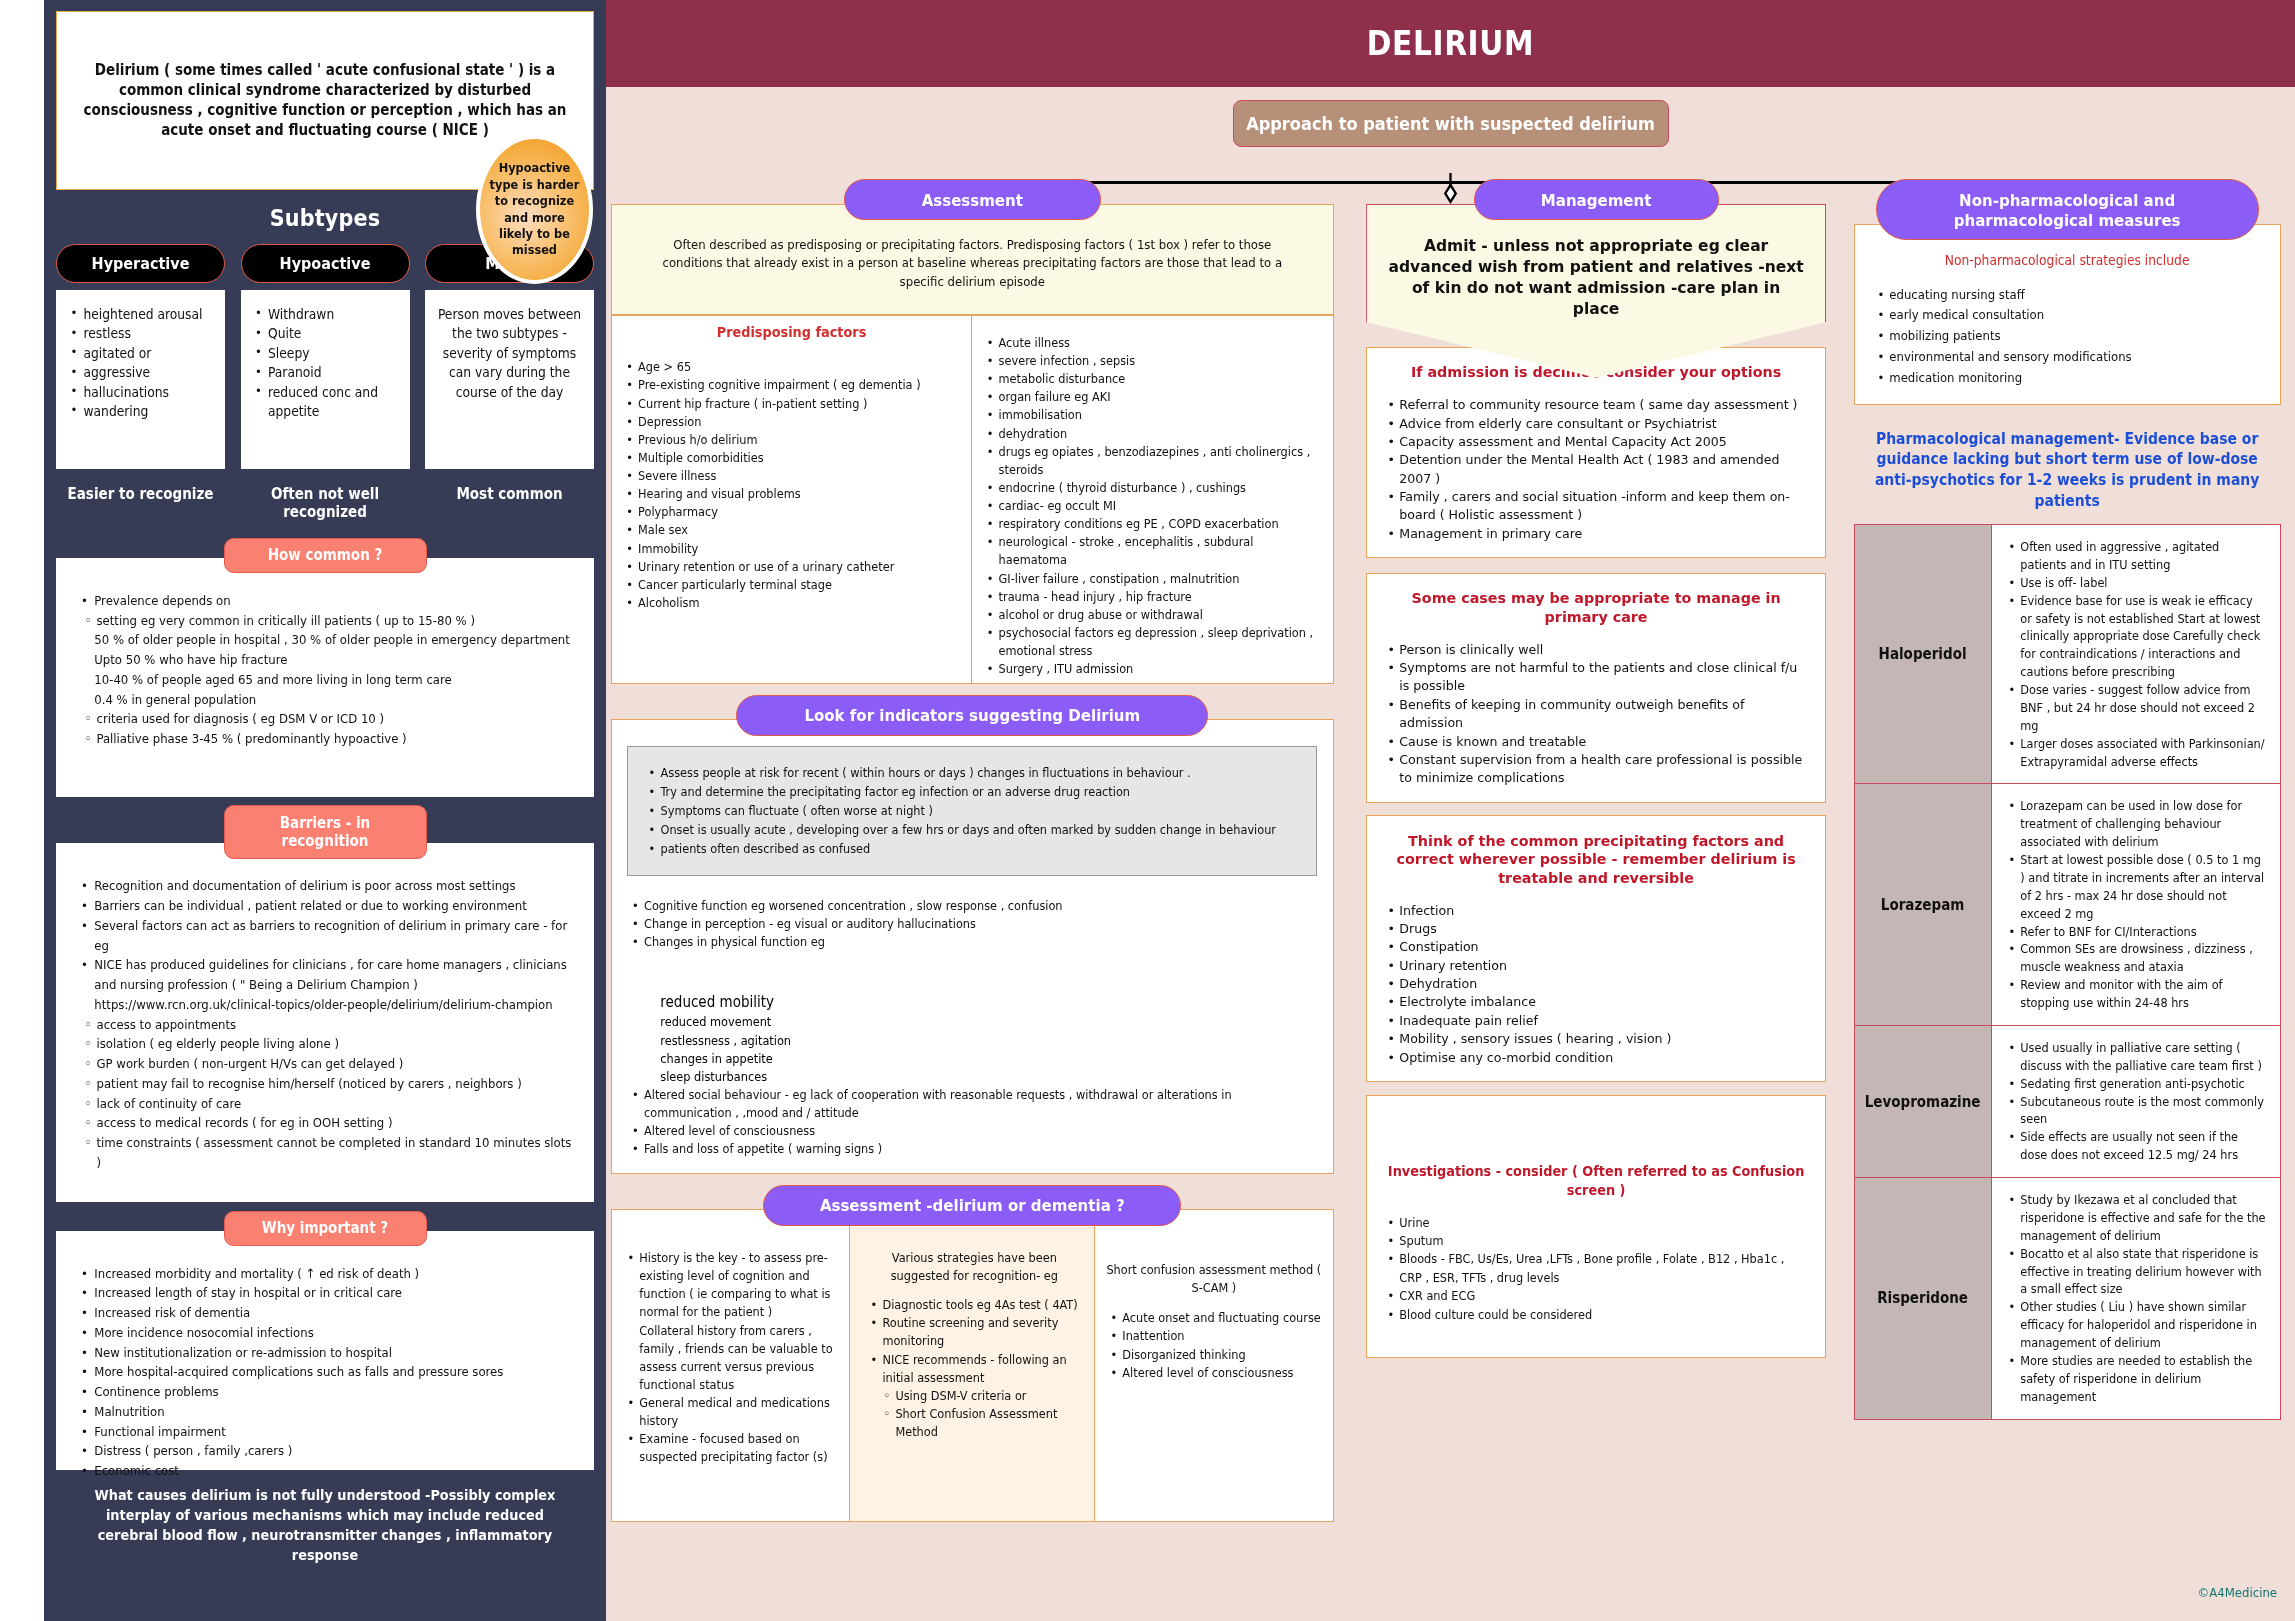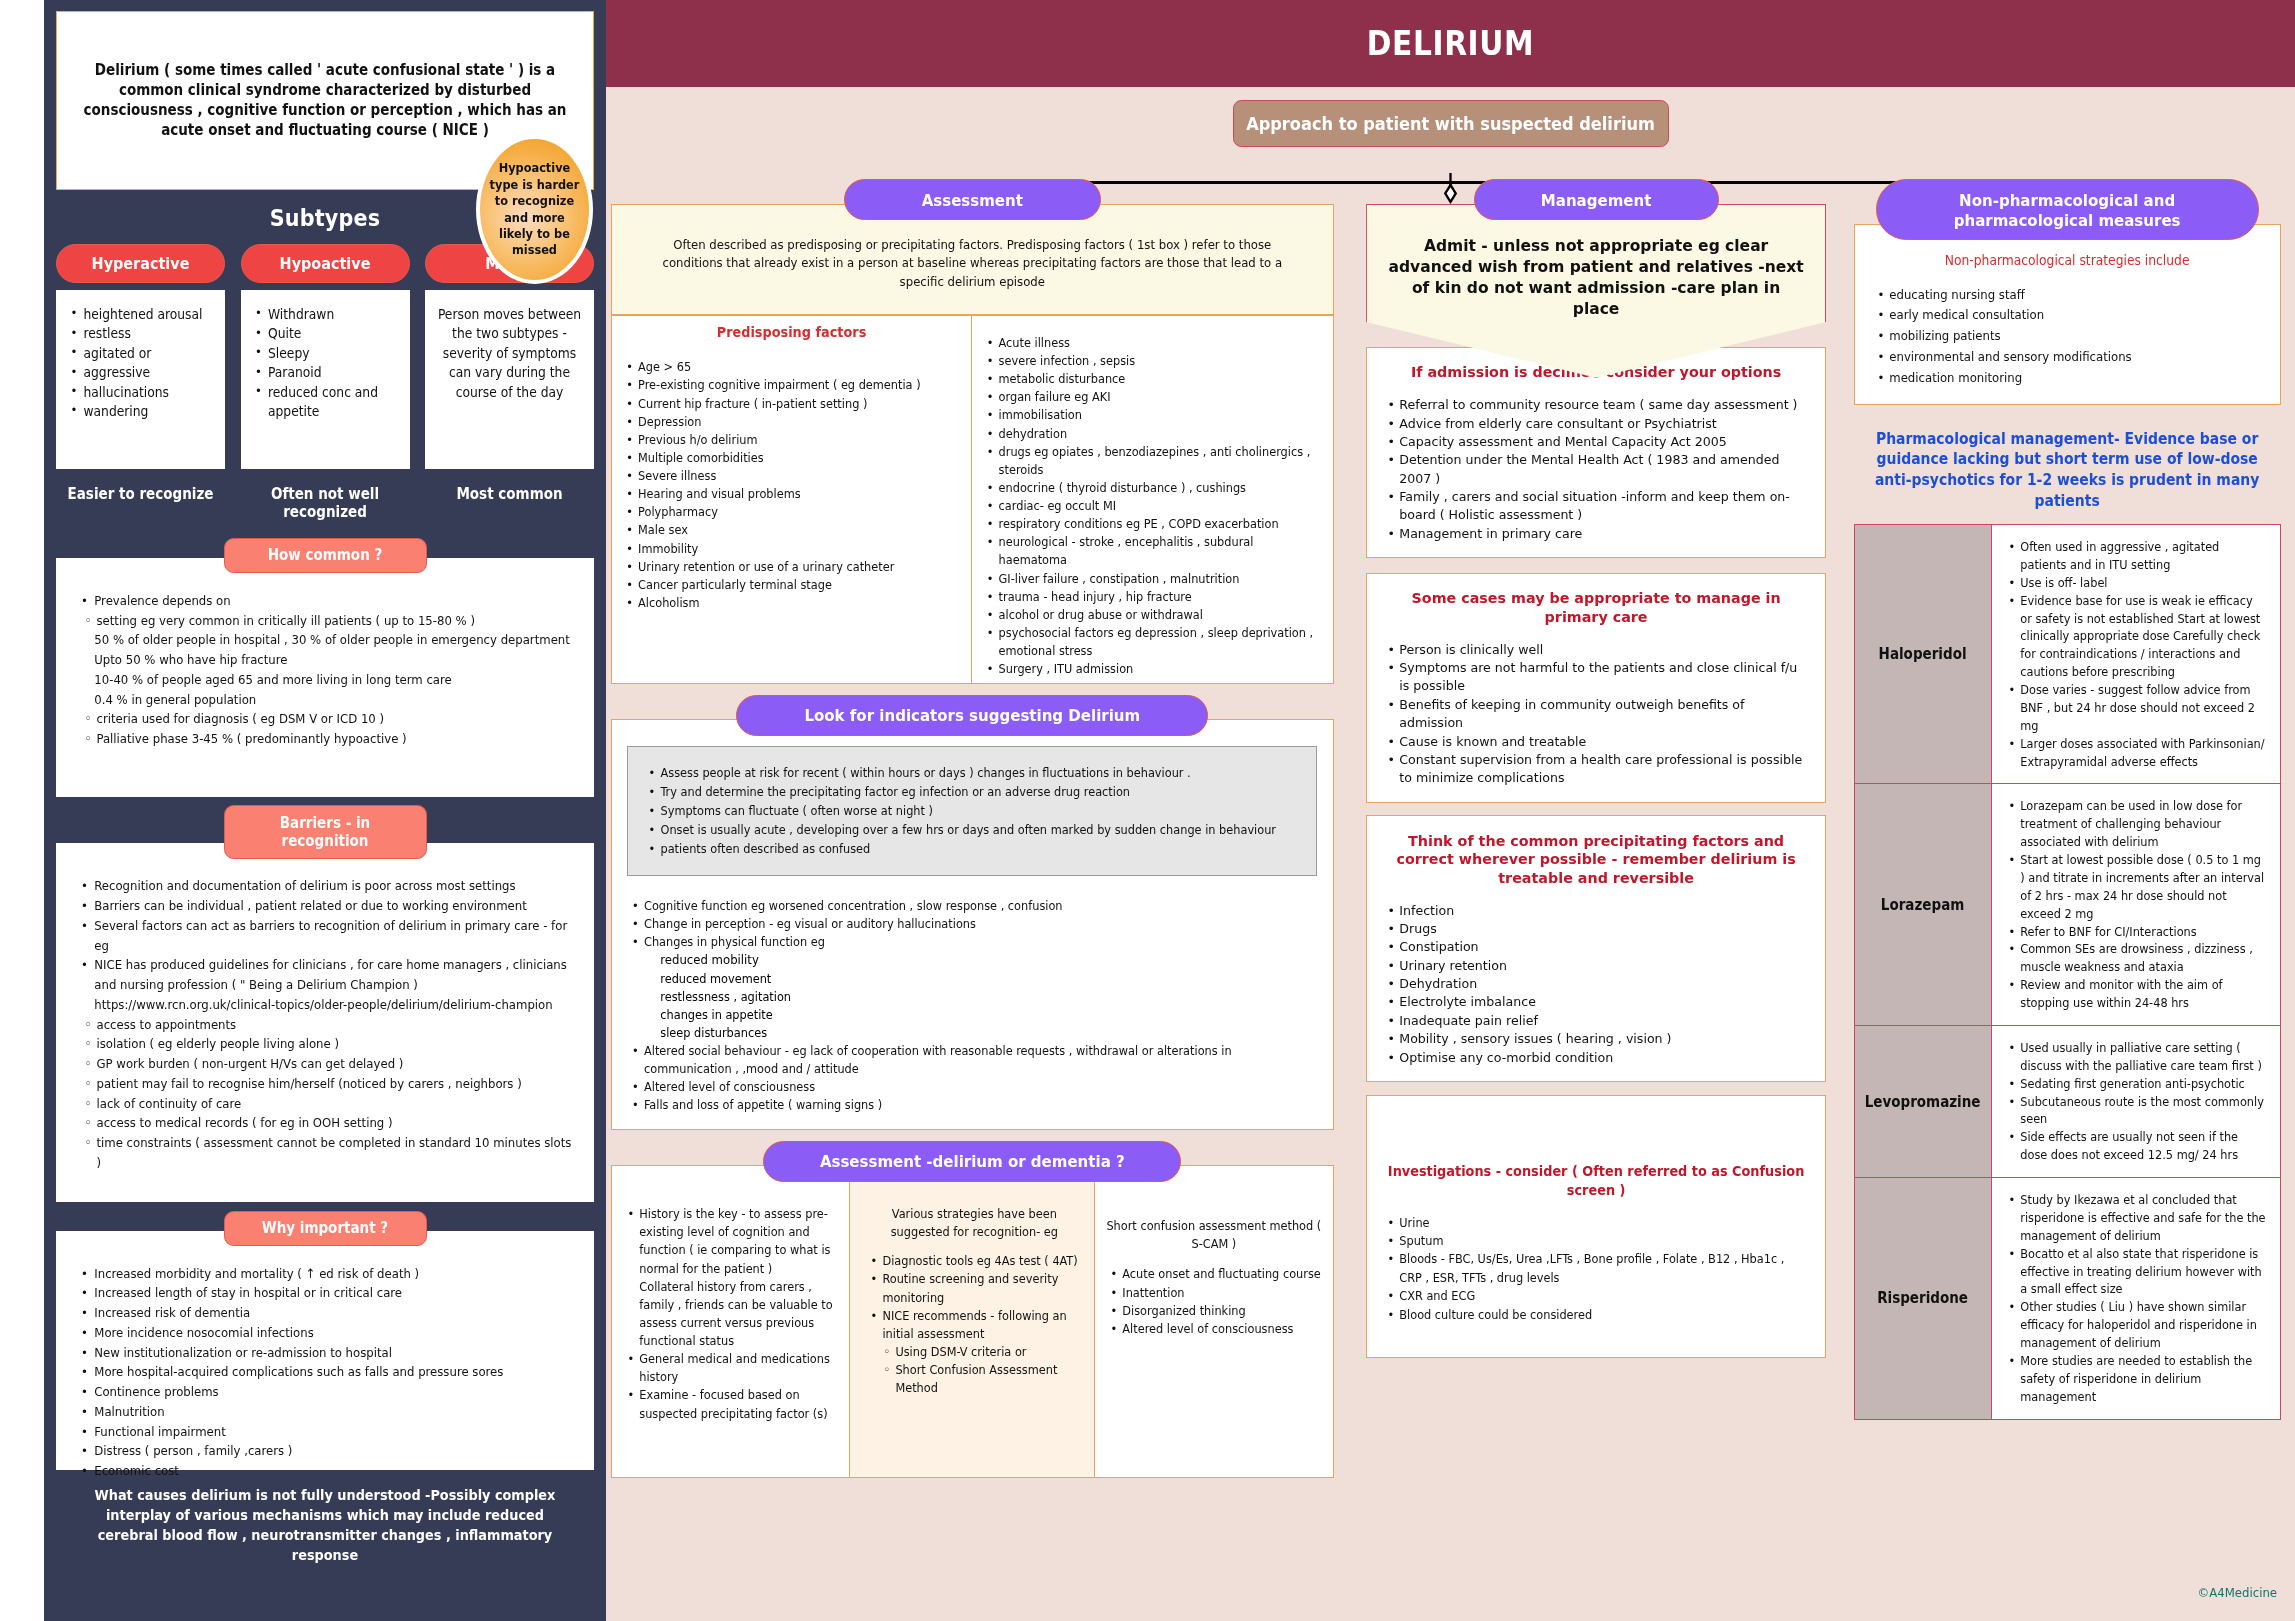--- a/index.html
+++ b/index.html
@@ -36,21 +36,21 @@
     color:#111; font-size:12.6px; line-height:1.3; font-weight:600; padding:8.4px;
     z-index:6;
   }
 
   .subtypes-title {
     color:#fff; font-size:23px; font-weight:700; text-align:center;
     margin:15.5px 0 13px 0; letter-spacing:0.2px;
   }
   .pill-row { display:flex; gap:15.5px; }
   .pill {
-    flex:1; background:#ef4444; border:1.2px solid #e4594a; border-radius:20.3px;
+    flex:1; background:#000000; border:1.2px solid #e4594a; border-radius:20.3px;
     color:#fff; font-size:16px; font-weight:700; text-align:center;
     padding:9px 3.6px;
   }
   .sub-row { display:flex; gap:15.5px; margin-top:7.2px; }
   .sub-card {
     flex:1; background:#fff; height:179px; padding:14.3px 10.8px;
   }
   .sub-card ul { list-style:none; }
   .sub-card li { position:relative; padding-left:16.7px; font-size:13.7px; line-height:1.42; color:#111; }
   .sub-card li::before { content:"•"; position:absolute; left:3.6px; top:-0.6px; font-size:13px; }
@@ -373,21 +373,21 @@
                 <li>Onset is usually  acute , developing over a few hrs or days and often marked by sudden change in behaviour</li>
                 <li>patients often described as confused</li>
               </ul>
             </div>
             <ul class="b" style="margin-top:20.3px;">
               <li>Cognitive function eg worsened concentration , slow response , confusion</li>
               <li>Change in perception - eg visual or auditory hallucinations</li>
               <li>Changes in physical function eg</li>
             </ul>
             <div style="padding-left:33px;">
-              <div style="font-size:13px; line-height:1.44;">reduced mobility</div>
+              <div style="font-size:15px; line-height:1.44;margin-top:41px;">reduced mobility</div>
               <div style="font-size:12.6px; line-height:1.44;">reduced movement</div>
               <div style="font-size:12.6px; line-height:1.44;">restlessness , agitation</div>
               <div style="font-size:12.6px; line-height:1.44;">changes in appetite</div>
               <div style="font-size:12.6px; line-height:1.44;">sleep disturbances</div>
             </div>
             <ul class="b">
               <li>Altered social behaviour - eg lack of cooperation with reasonable requests , withdrawal or alterations in communication , ,mood and / attitude</li>
               <li>Altered level of consciousness</li>
               <li>Falls and loss of appetite ( warning signs )</li>
             </ul>

